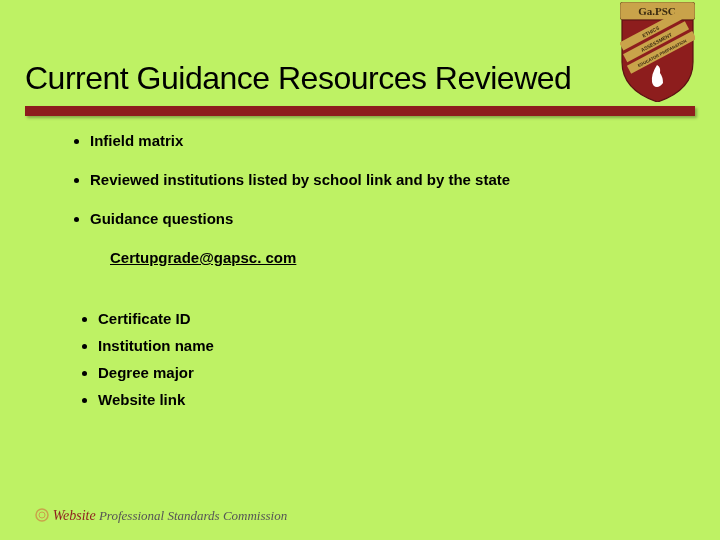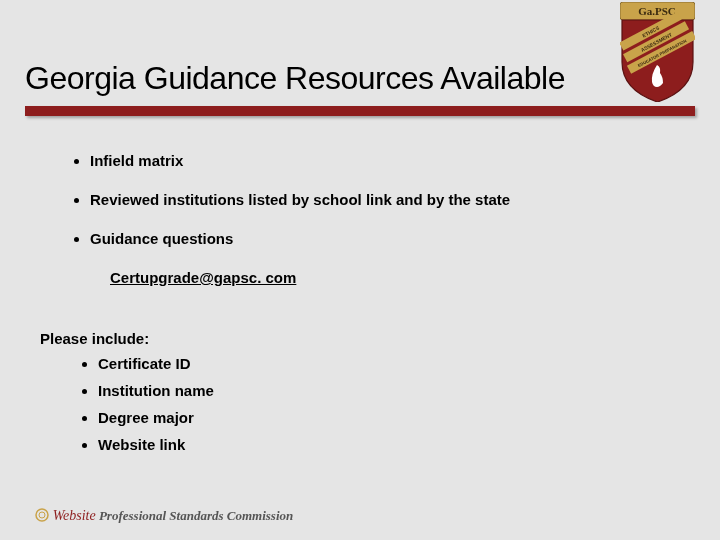--- a/index.html
+++ b/index.html
@@ -5,21 +5,21 @@
   body {
     margin: 0;
     padding: 0;
     font-family: Arial, Helvetica, sans-serif;
     background: #fff;
   }
   .slide {
     width: 720px;
     height: 540px;
     position: relative;
-    background: #e5e5e5;
+    background: #bef264;
     overflow: hidden;
   }
   .shield {
     position: absolute;
     top: 2px;
     right: 25px;
     width: 75px;
     height: 100px;
   }
   .title {
@@ -36,21 +36,21 @@
     position: absolute;
     top: 106px;
     left: 25px;
     right: 25px;
     height: 10px;
     background: #8d1d1d;
     box-shadow: 2px 2px 3px rgba(0,0,0,0.3);
   }
   .content {
     position: absolute;
-    top: 152px;
+    top: 132px;
     left: 40px;
     right: 40px;
     font-size: 15px;
     color: #000;
   }
   ul.first {
     margin: 0;
     padding-left: 50px;
     list-style: disc;
   }
@@ -93,21 +93,20 @@
   .footer-logo .g {
     font-family: Georgia, 'Times New Roman', serif;
     font-style: italic;
     color: #8d1d1d;
     font-size: 14px;
   }
   .footer-logo .rest {
     font-family: Georgia, 'Times New Roman', serif;
     font-style: italic;
     color: #555;
-    font-weight: bold;
   }
 </style>
 </head>
 <body>
 
 <div class="slide">
 
   <div class="shield">
     <svg width="75" height="100" viewBox="0 0 75 100">
       <rect x="0" y="0" width="75" height="18" rx="3" fill="#c9a34a" stroke="#8a6d2f" stroke-width="1"></rect>
@@ -118,36 +117,35 @@
         <text x="41" y="31" text-anchor="middle" font-size="5" fill="#3a2a10" font-weight="bold">ETHICS</text>
         <rect x="6" y="36" width="70" height="9" fill="#c9a34a"></rect>
         <text x="41" y="43" text-anchor="middle" font-size="5" fill="#3a2a10" font-weight="bold">ASSESSMENT</text>
         <rect x="4" y="48" width="74" height="9" fill="#c9a34a"></rect>
         <text x="41" y="55" text-anchor="middle" font-size="4.2" fill="#3a2a10" font-weight="bold">EDUCATOR PREPARATION</text>
       </g>
       <path d="M37 63 q4 2 3 8 q3 4 3 10 q-3 4 -6 4 q-4 0 -5 -5 q-1 -8 5 -17" fill="#fff"></path>
     </svg>
   </div>
 
-  <div class="title">Georgia Guidance Resources Available</div>
+  <div class="title">Current Guidance Resources Reviewed</div>
   <div class="title-bar"></div>
 
   <div class="content">
 
     <ul class="first">
       <li>Infield matrix</li>
       <li>Reviewed institutions listed by school link and by the state</li>
       <li>Guidance questions</li>
     </ul>
 
     <div class="email">
       <a href="#">Certupgrade@gapsc. com</a>
     </div>
 
-    <div class="include-label">Please include:</div>
 
     <ul class="second">
       <li>Certificate ID</li>
       <li>Institution name</li>
       <li>Degree major</li>
       <li>Website link</li>
     </ul>
 
   </div>
 

